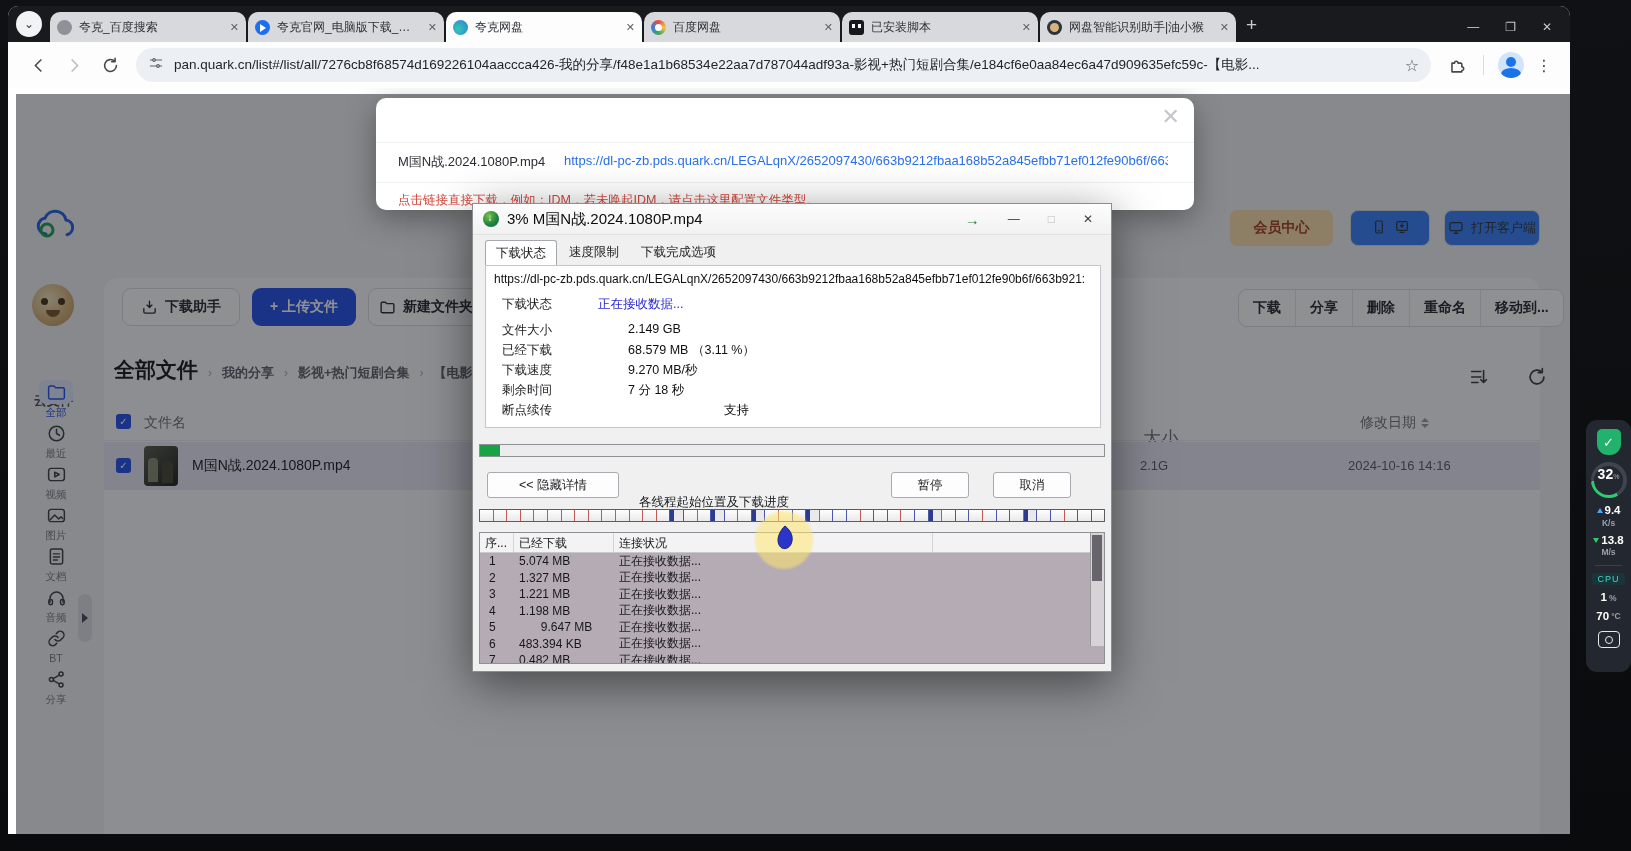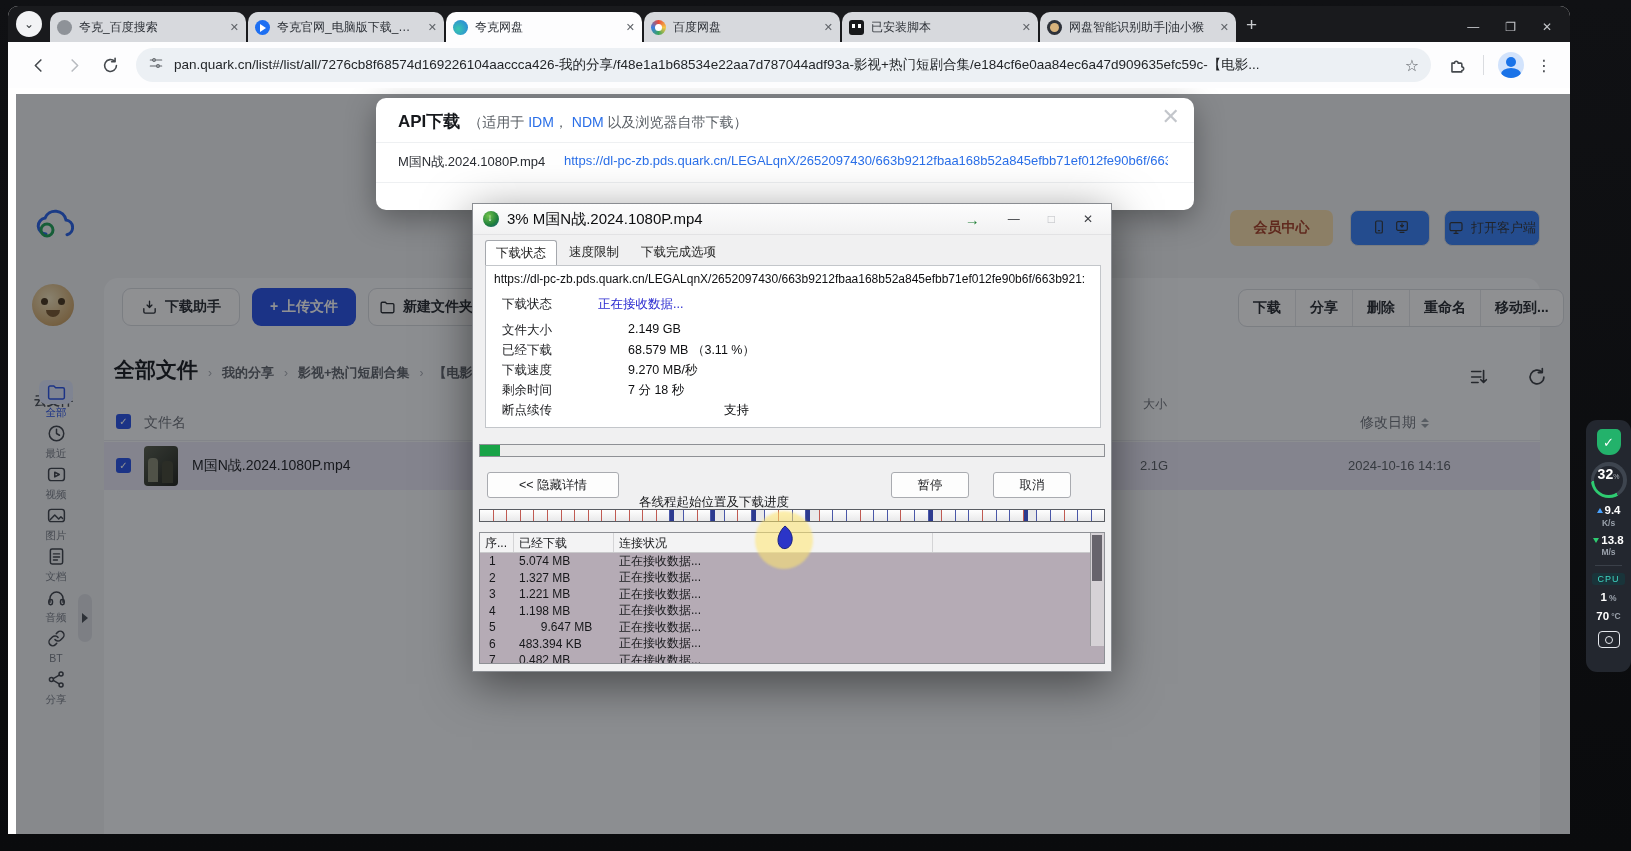--- a/index.html
+++ b/index.html
@@ -87,21 +87,21 @@
   .bc-root{font-size:21px;font-weight:bold;color:#1b1e23;}
   .bc-sep{color:#a9adb5;font-size:12px;}
   .bc-item{font-size:13px;color:#61666e;font-weight:bold;}
 
   .listic{position:absolute;width:22px;height:22px;}
   .listic svg{width:22px;height:22px;fill:none;stroke:#3c4046;stroke-width:1.8;stroke-linecap:round;stroke-linejoin:round;}
 
   .cbx{position:absolute;width:15px;height:15px;border-radius:3px;background:#2b54e7;color:#fff;font-size:10px;
        display:flex;align-items:center;justify-content:center;}
   #hdr-name{position:absolute;left:136px;top:326px;font-size:14px;color:#70757d;}
-  #hdr-size{position:absolute;left:1135px;top:308px;font-size:12px;color:#70757d;}
+  #hdr-size{position:absolute;left:1135px;top:338px;font-size:18px;color:#70757d;}
   #hdr-date{position:absolute;left:1352px;top:326px;font-size:14px;color:#70757d;display:flex;gap:5px;align-items:center;}
   .sortglyph{display:inline-flex;flex-direction:column;gap:2px;}
   .sortglyph i{width:0;height:0;border-left:4px solid transparent;border-right:4px solid transparent;}
   .sortglyph .up{border-bottom:4px solid #9aa0a8;} .sortglyph .dn{border-top:4px solid #9aa0a8;}
   #hdrline{position:absolute;left:96px;top:352px;width:1436px;height:1px;background:#e8eaee;}
 
   #filerow{position:absolute;left:96px;top:354px;width:1436px;height:48px;background:#eae8f6;}
   #thumb{position:absolute;left:136px;top:358px;width:34px;height:40px;border-radius:4px;overflow:hidden;
          background:linear-gradient(135deg,#5a6051,#23251f);}
   #thumb::before{content:"";position:absolute;left:4px;top:12px;width:10px;height:24px;border-radius:4px 4px 0 0;background:#8a8c77;}
@@ -471,31 +471,26 @@
             <i></i>
           </div>
       </div>
     </div>
 
     <div id="dim"></div>
 
     <div id="sheet2">
 
       <div id="apidlg">
-        <div id="api-title-row">
-          <span id="api-title">API下载</span>
-          <span class="api-sub">
-            <span>（适用于 </span><span class="api-link">IDM</span><span>， </span><span class="api-link">NDM</span><span> 以及浏览器自带下载）</span>
-          </span>
-        </div>
         <span id="api-close">✕</span>
         <div class="api-div" style="top:44px;"></div>
         <span id="api-file">M国N战.2024.1080P.mp4</span>
         <span id="api-link-url">https://dl-pc-zb.pds.quark.cn/LEGALqnX/2652097430/663b9212fbaa168b52a845efbb71ef012fe90b6f/663b921...</span>
         <div class="api-div" style="top:84px;"></div>
+        <span id="api-note">点击链接直接下载，例如：IDM，若未唤起IDM，请点击这里配置文件类型。</span>
       </div>
 
       <div id="idm">
         <div id="idm-titlebar">
           <span id="idm-ico"></span>
           <span id="idm-title">3% M国N战.2024.1080P.mp4</span>
           <span id="idm-btns">
             <span id="idm-go">→</span>
             <span class="idm-wbtn">—</span>
             <span class="idm-wbtn" id="idm-max">□</span>

